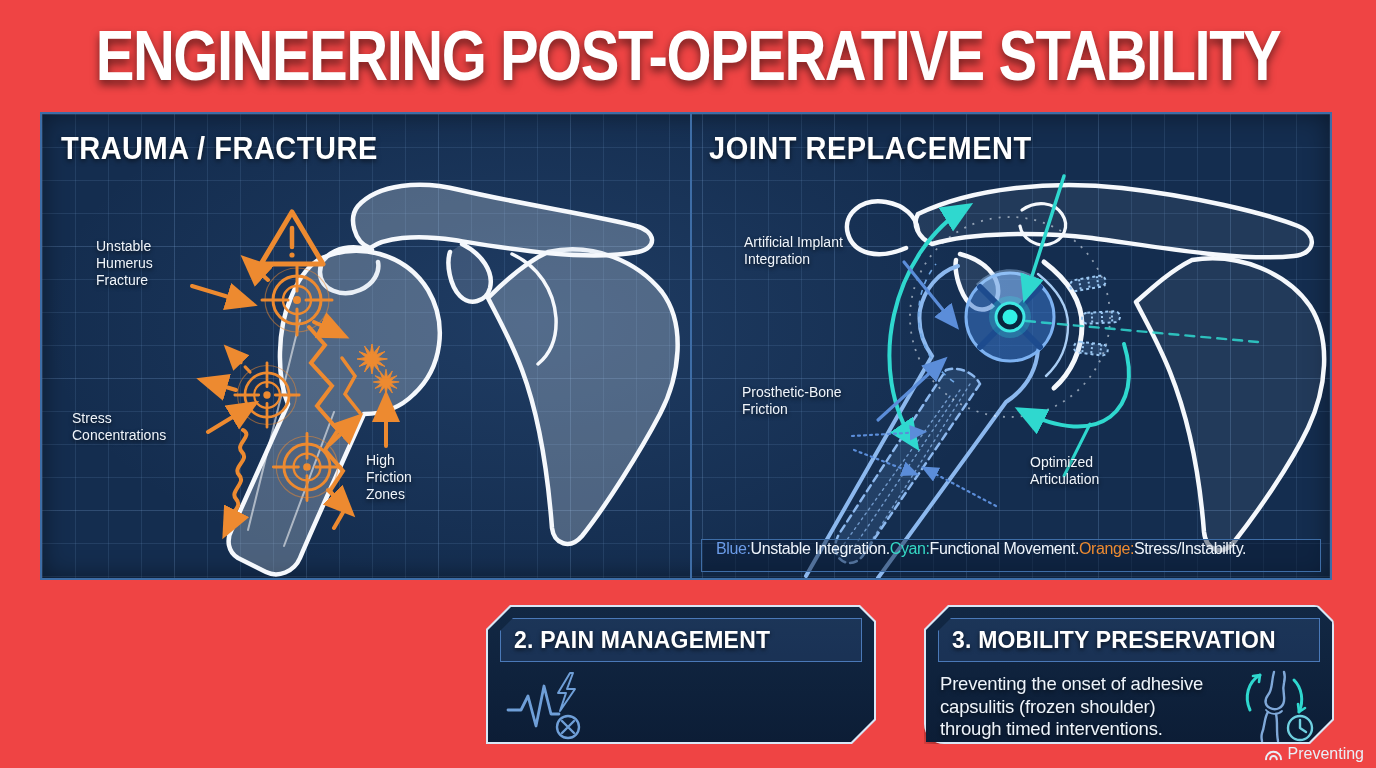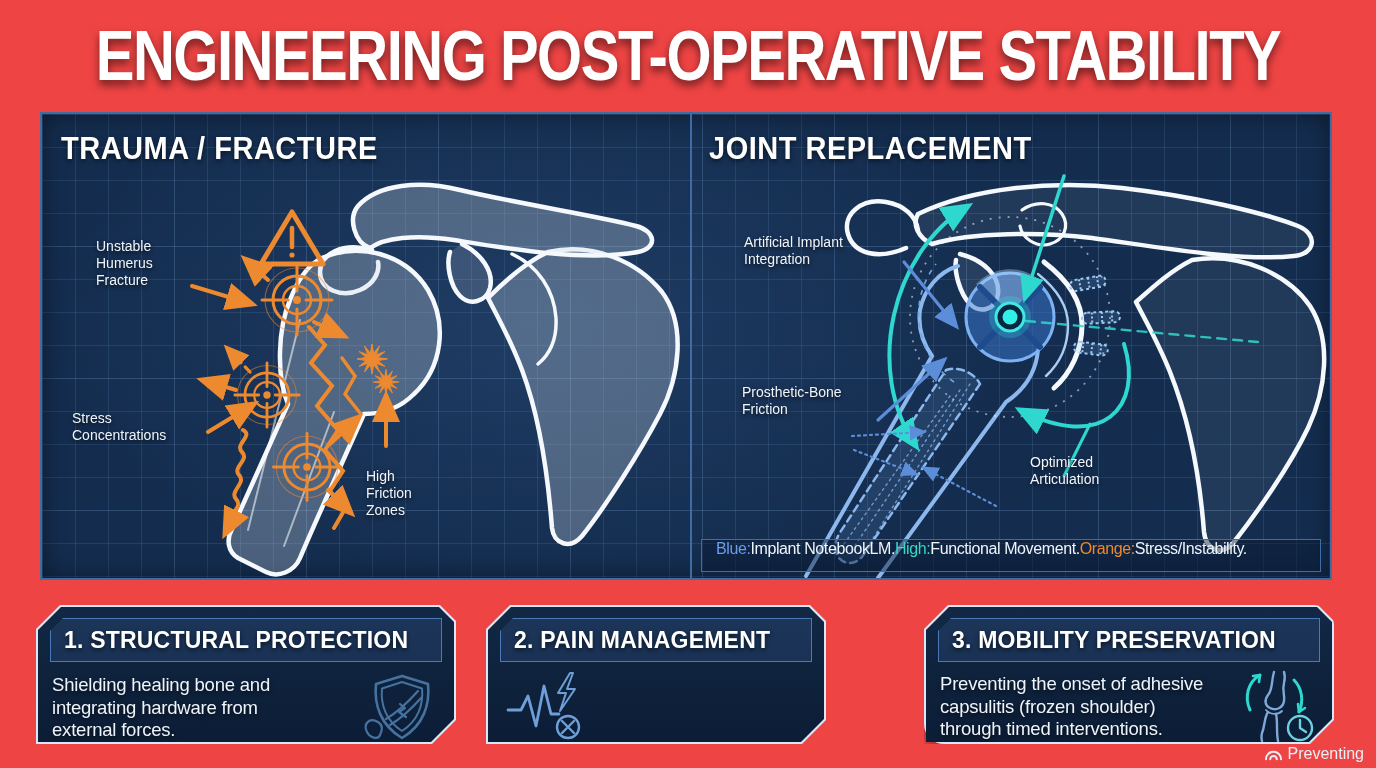--- a/index.html
+++ b/index.html
@@ -145,21 +145,21 @@
           <path stroke-width="4" marker-end="url(#ma-o)" d="M286,376 L309,399"></path>
           <path stroke-width="4" marker-end="url(#ma-o)" d="M344,332 L344,282"></path>
         </g>
       </svg>
       <div class="panel-heading" style="left:19px;top:16px;">TRAUMA / FRACTURE</div>
       <div class="dlabel" style="left:54px;top:124px;">Unstable
 Humerus
 Fracture</div>
       <div class="dlabel" style="left:30px;top:296px;">Stress
 Concentrations</div>
-      <div class="dlabel" style="left:324px;top:338px;margin-top:16px;">High
+      <div class="dlabel" style="left:324px;top:338px;">High
 Friction
 Zones</div>
     </div>
 
     <div class="divider"></div>
 
     <div class="half right">
       <svg width="638" height="464" viewBox="0 0 638 464">
         <defs>
           <marker id="ma-c" markerWidth="9" markerHeight="8" refX="6.5" refY="3.5" orient="auto-start-reverse">
@@ -235,50 +235,31 @@
       <div class="panel-heading" style="left:17px;top:16px;">JOINT REPLACEMENT</div>
       <div class="dlabel" style="left:52px;top:120px;">Artificial Implant
 Integration</div>
       <div class="dlabel" style="left:50px;top:270px;">Prosthetic-Bone
 Friction</div>
       <div class="dlabel" style="left:338px;top:340px;">Optimized
 Articulation</div>
 
       <div class="legend">
         <span class="lg-blue">Blue:</span>
-          <span> Implant NotebookLM. </span>
-          <span class="lg-cyan">High:</span>
+          <span> Unstable Integration. </span>
+          <span class="lg-cyan">Cyan:</span>
           <span> Functional Movement. </span>
           <span class="lg-orange">Orange:</span>
           <span> Stress/Instability.</span>
       </div>
     </div>
   </div>
 
-  <div class="card" style="left:36px;width:420px;">
-    <div class="card-in">
-      <div class="card-head">1. STRUCTURAL PROTECTION</div>
-      <div class="card-body">
-        <div class="card-text">Shielding healing bone and
-integrating hardware from
-external forces.</div>
-        <div class="card-icon">
-          <svg width="80" height="76" viewBox="0 0 80 76" fill="none" stroke="#46729f" stroke-width="2.6" stroke-linejoin="round" stroke-linecap="round">
-            <path d="M42,6 L68,14 C70,34 64,55 42,68 C20,55 14,34 16,14 Z"></path>
-            <path d="M42,12 L62,18.5 C63.5,34 58.5,50.5 42,61 C25.5,50.5 20.5,34 22,18.5 Z" stroke-width="2"></path>
-            <path d="M26,49 C36,43 50,30 58,21 M30,55 C40,49 54,36 62,27" stroke-width="2.2"></path>
-            <path d="M40,34 l5,4 -6,4 7,5" stroke-width="2.2"></path>
-            <path d="M18,52 C9,47 3,54 7,62 C10,68 18,70 20,65 C23,59 23,55 18,52 Z" stroke-width="2.2"></path>
-          </svg>
-        </div>
-      </div>
-    </div>
-  </div>
-
-  <div class="card" style="left:486px;width:340px;">
+
+  <div class="card" style="left:486px;width:390px;">
     <div class="card-in">
       <div class="card-head">2. PAIN MANAGEMENT</div>
       <div class="card-body">
         <div class="card-icon">
           <svg width="80" height="72" viewBox="0 0 80 72" fill="none" stroke="#6f9fd8" stroke-width="2.8" stroke-linejoin="round" stroke-linecap="round">
             <path d="M2,40 H15 L22,26 L30,56 L38,16 L45,44 H53"></path>
             <path d="M64,3 L52,23 H60 L54,41 L69,19 H61 L67,3 Z" stroke-width="2"></path>
             <circle cx="62" cy="57" r="11" stroke-width="2.4"></circle>
             <path d="M56,51 L68,63 M68,51 L56,63" stroke-width="2.4"></path>
           </svg>

